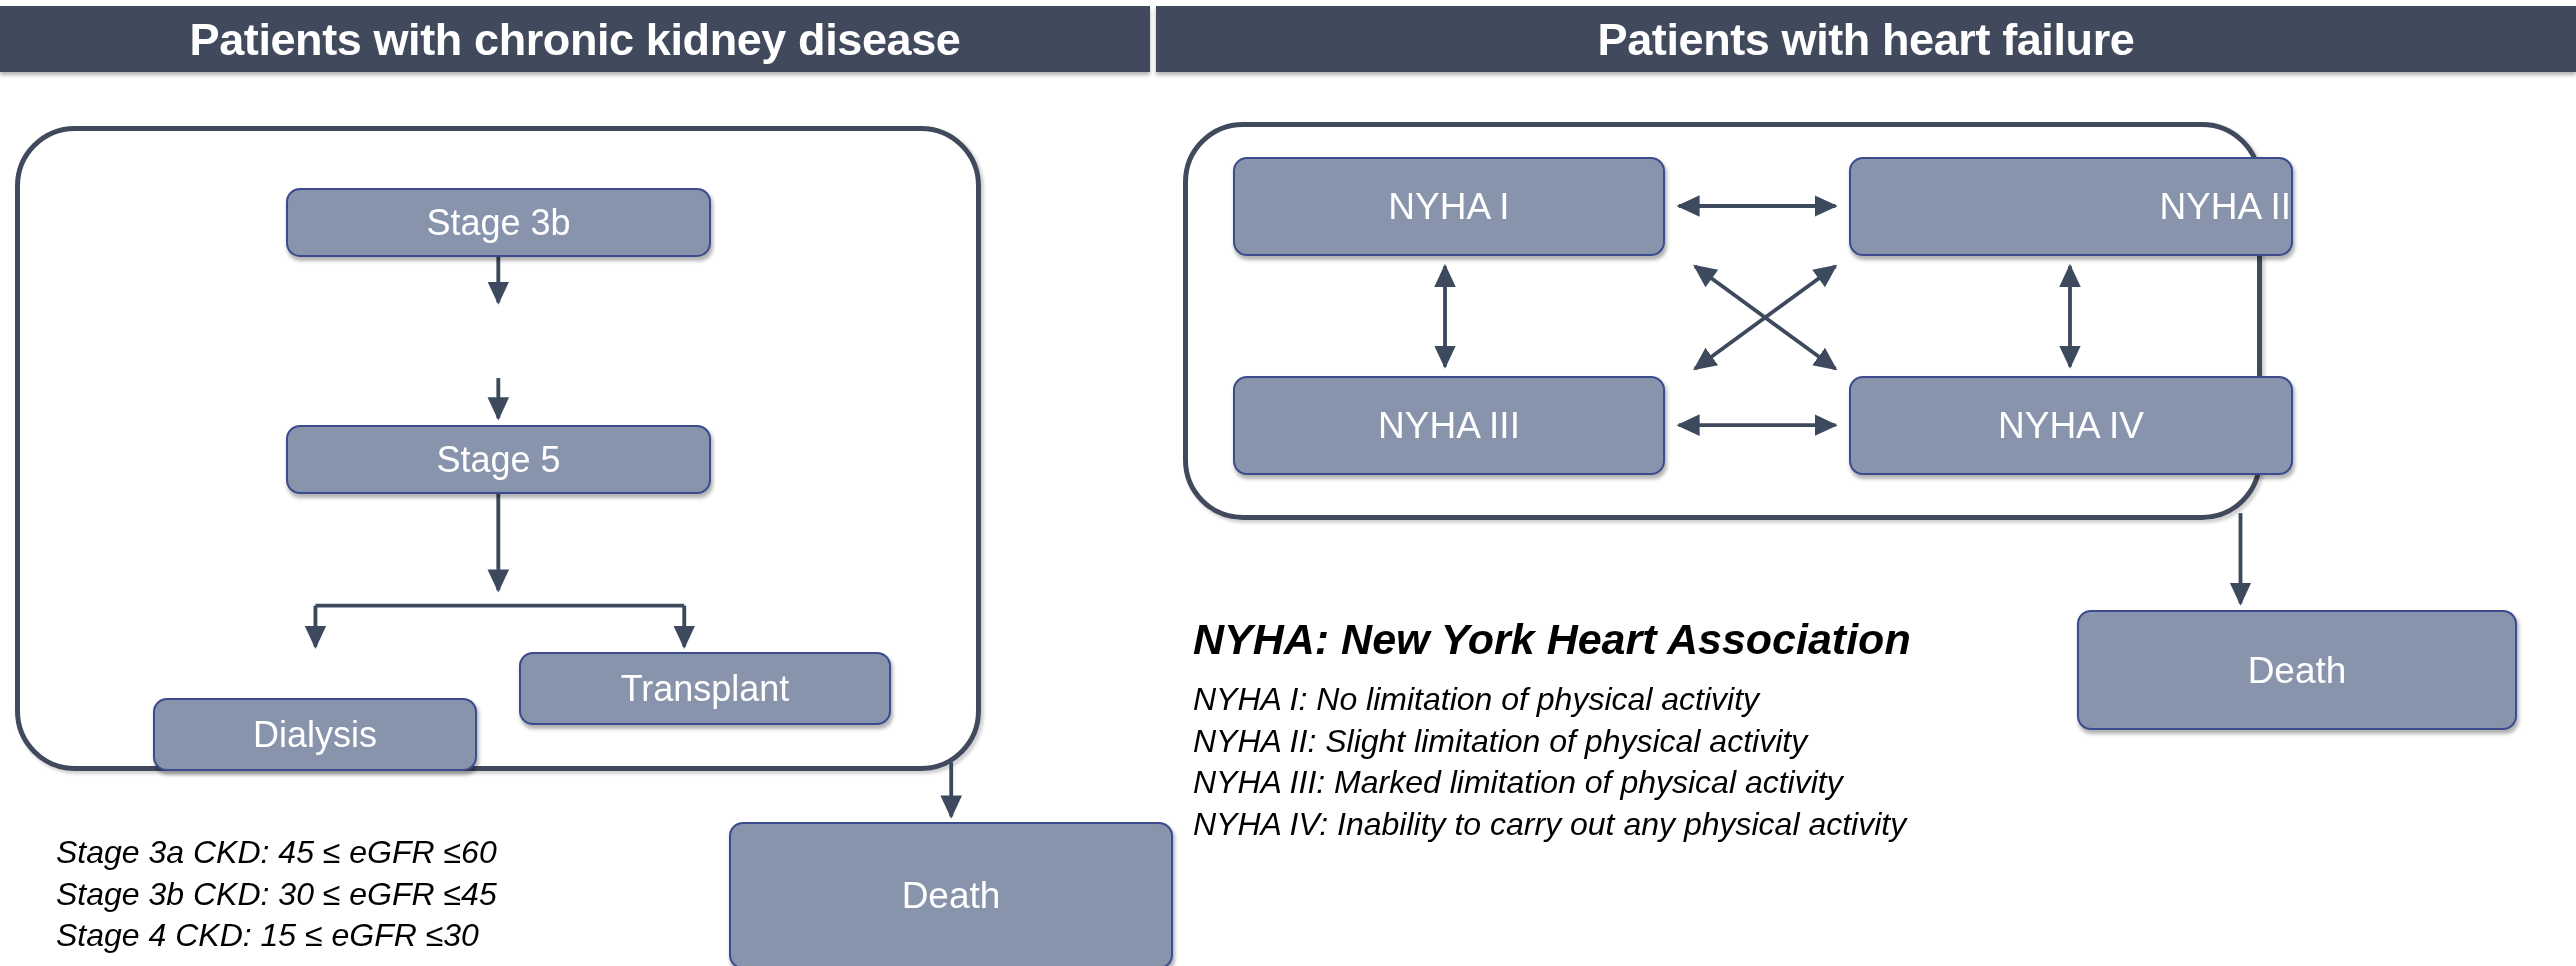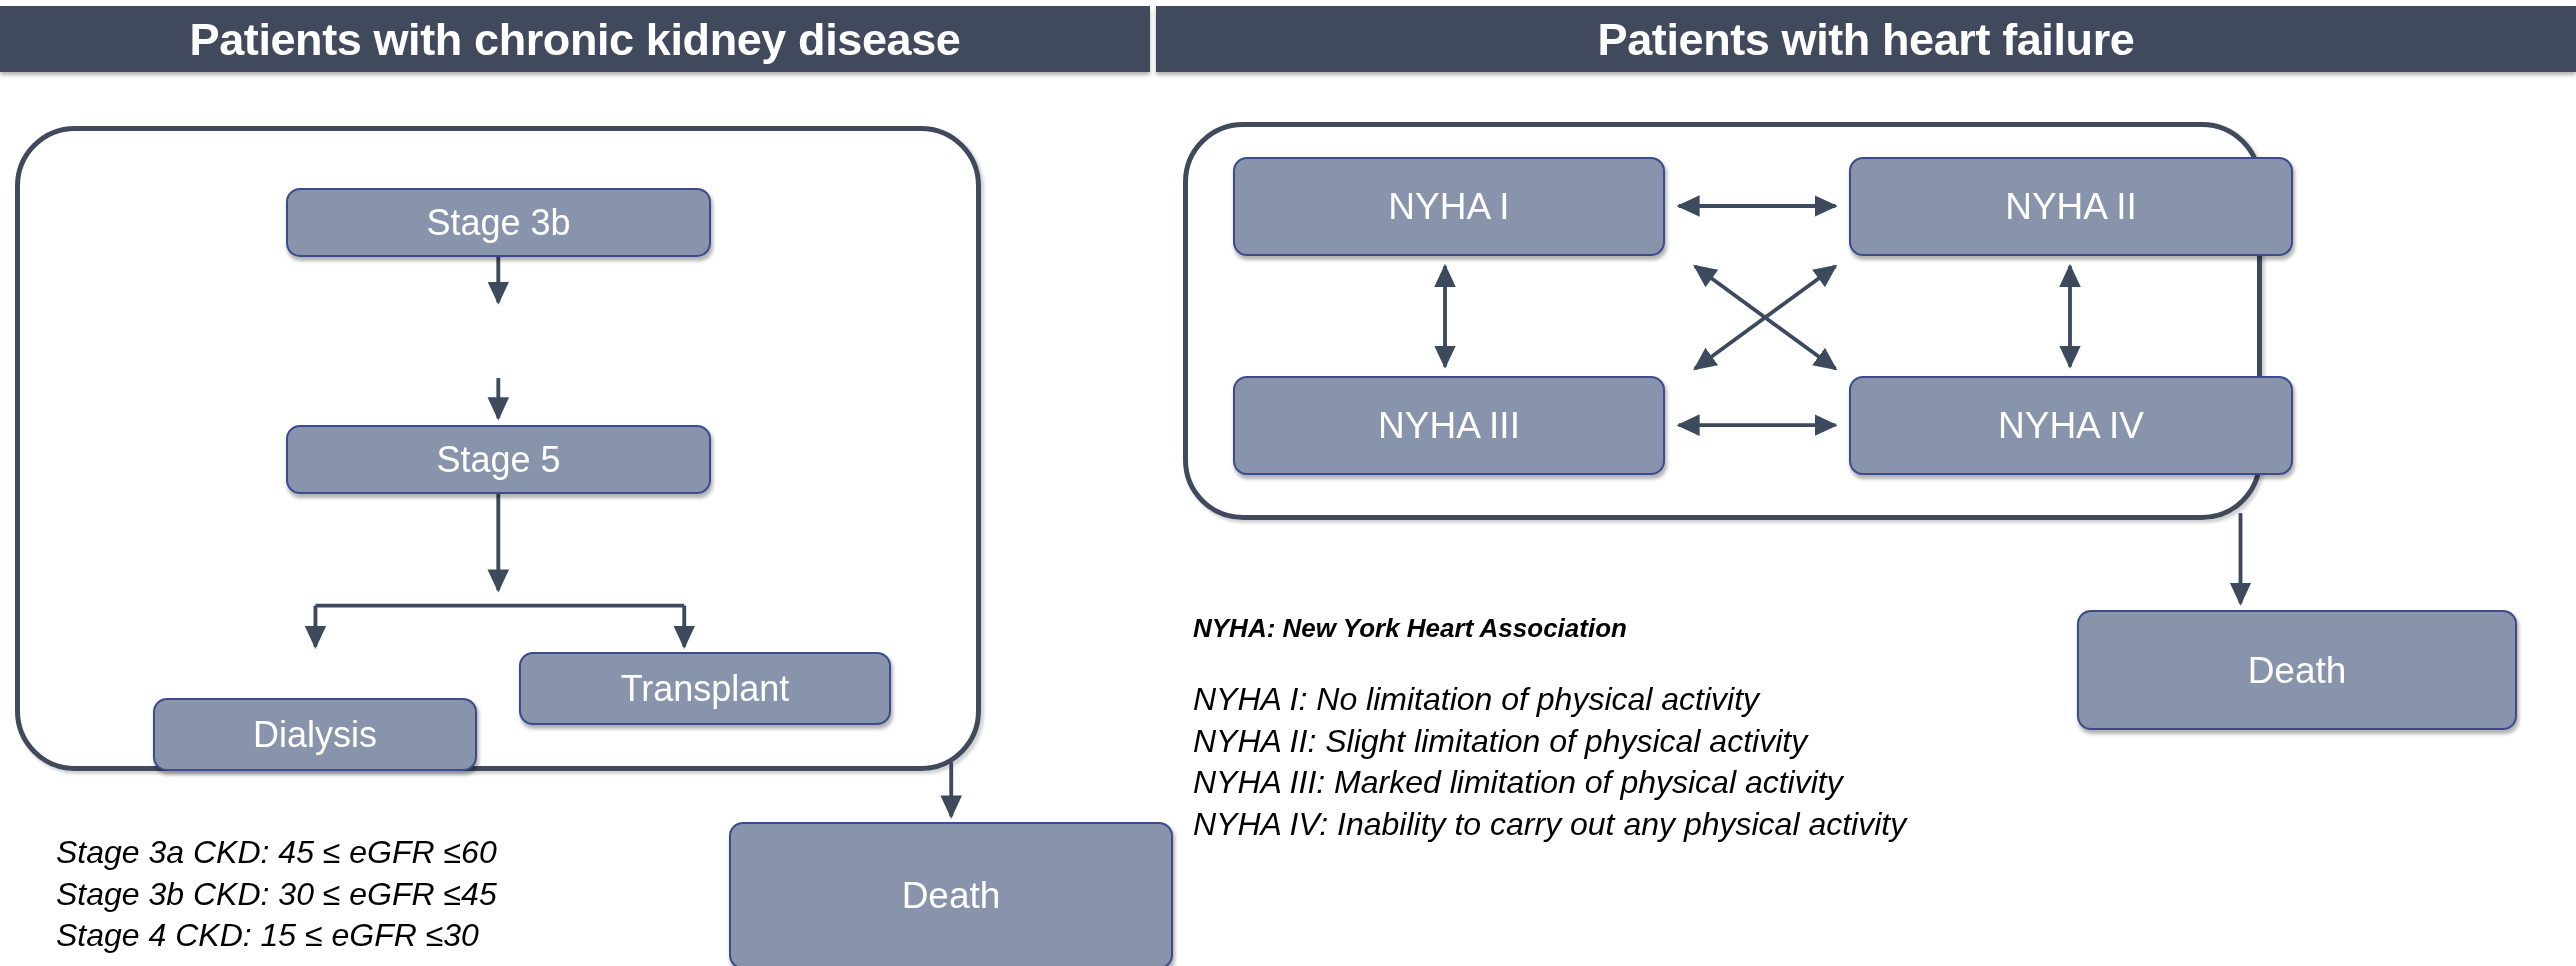--- a/index.html
+++ b/index.html
@@ -74,21 +74,21 @@
   
   #node-stage3b  { left: 286px; top: 188px; width: 425px; height: 69px; }
   #node-stage4   { left: 286px; top: 309px; width: 425px; height: 69px; }
   #node-stage5   { left: 286px; top: 425px; width: 425px; height: 69px; }
   #node-dialysis { left: 153px; top: 652px; width: 324px; height: 73px; margin-top: 46px; }
   #node-transplant { left: 519px; top: 652px; width: 372px; height: 73px; }
   #node-death-ckd { left: 729px; top: 822px; width: 444px; height: 147px; }
 
   
   #node-nyha1 { left: 1233px; top: 157px; width: 432px; height: 99px; }
-  #node-nyha2 { left: 1849px; top: 157px; width: 444px; height: 99px; }
+  #node-nyha2 { left: 1849px; top: 157px; width: 444px; height: 99px; justify-content: flex-end; }
   #node-nyha3 { left: 1233px; top: 376px; width: 432px; height: 99px; }
   #node-nyha4 { left: 1849px; top: 376px; width: 444px; height: 99px; justify-content: center; }
   #node-death-hf { left: 2077px; top: 610px; width: 440px; height: 120px; }
 
   
   .arrows-layer {
     position: absolute;
     left: 0; top: 0;
     width: 2576px;
     height: 966px;
@@ -106,21 +106,21 @@
   #legend-ckd {
     left: 56px;
     top: 832px;
     font-size: 32px;
   }
   #legend-ckd .legend-line { display: block; }
 
   #legend-nyha-title {
     left: 1193px;
     top: 612px;
-    font-size: 26px;
+    font-size: 43px;
     font-weight: bold;
   }
   #legend-nyha {
     left: 1193px;
     top: 679px;
     font-size: 32px;
   }
   #legend-nyha .legend-line { display: block; }
 </style>
 </head>

